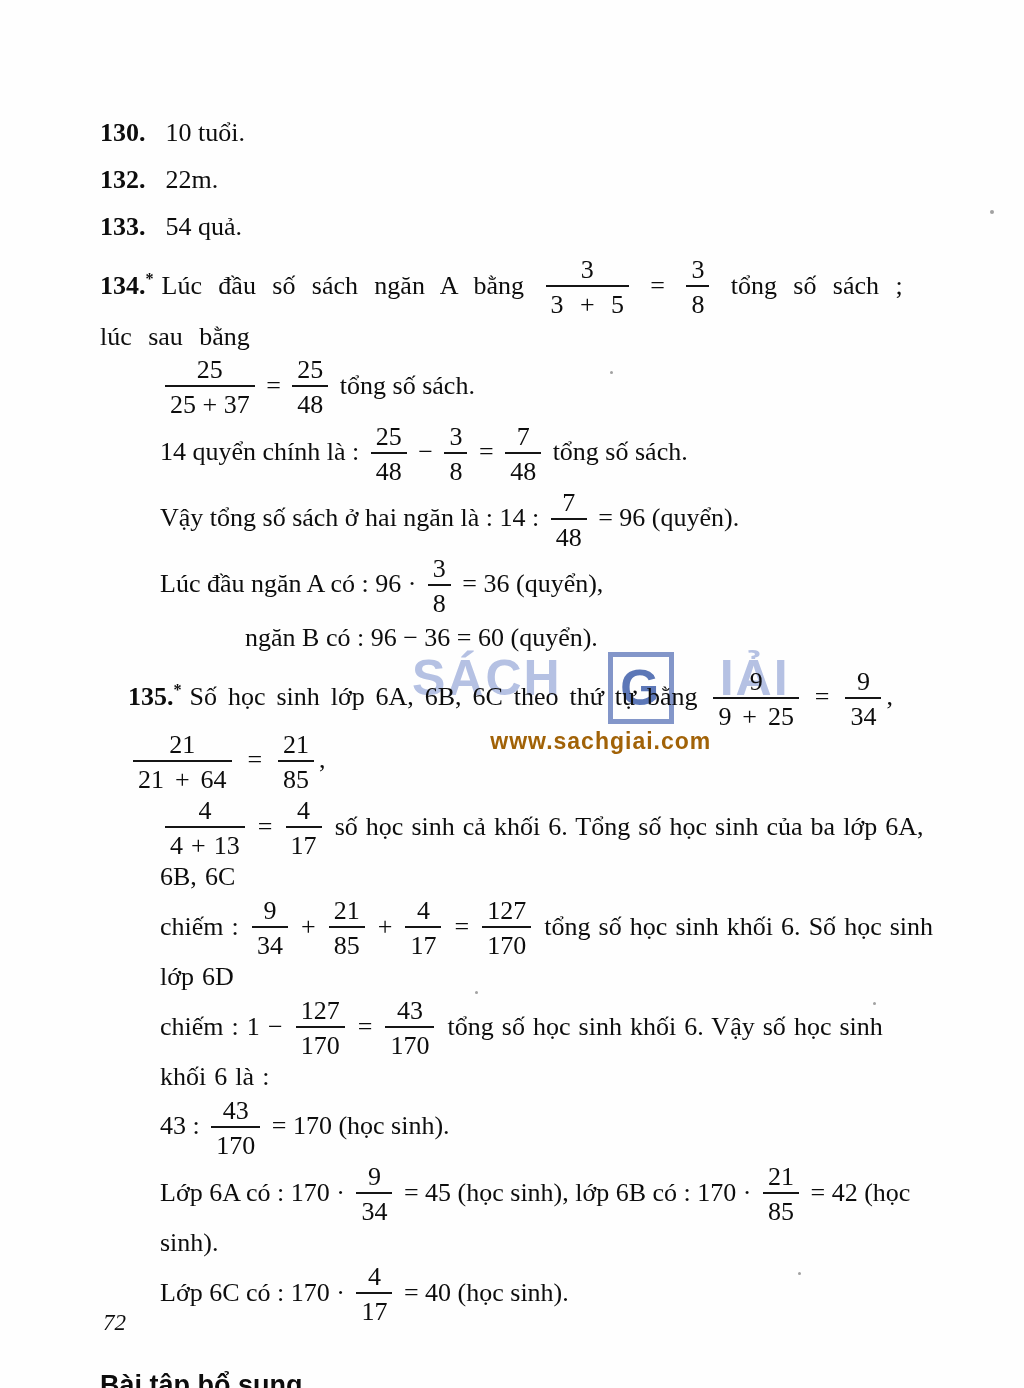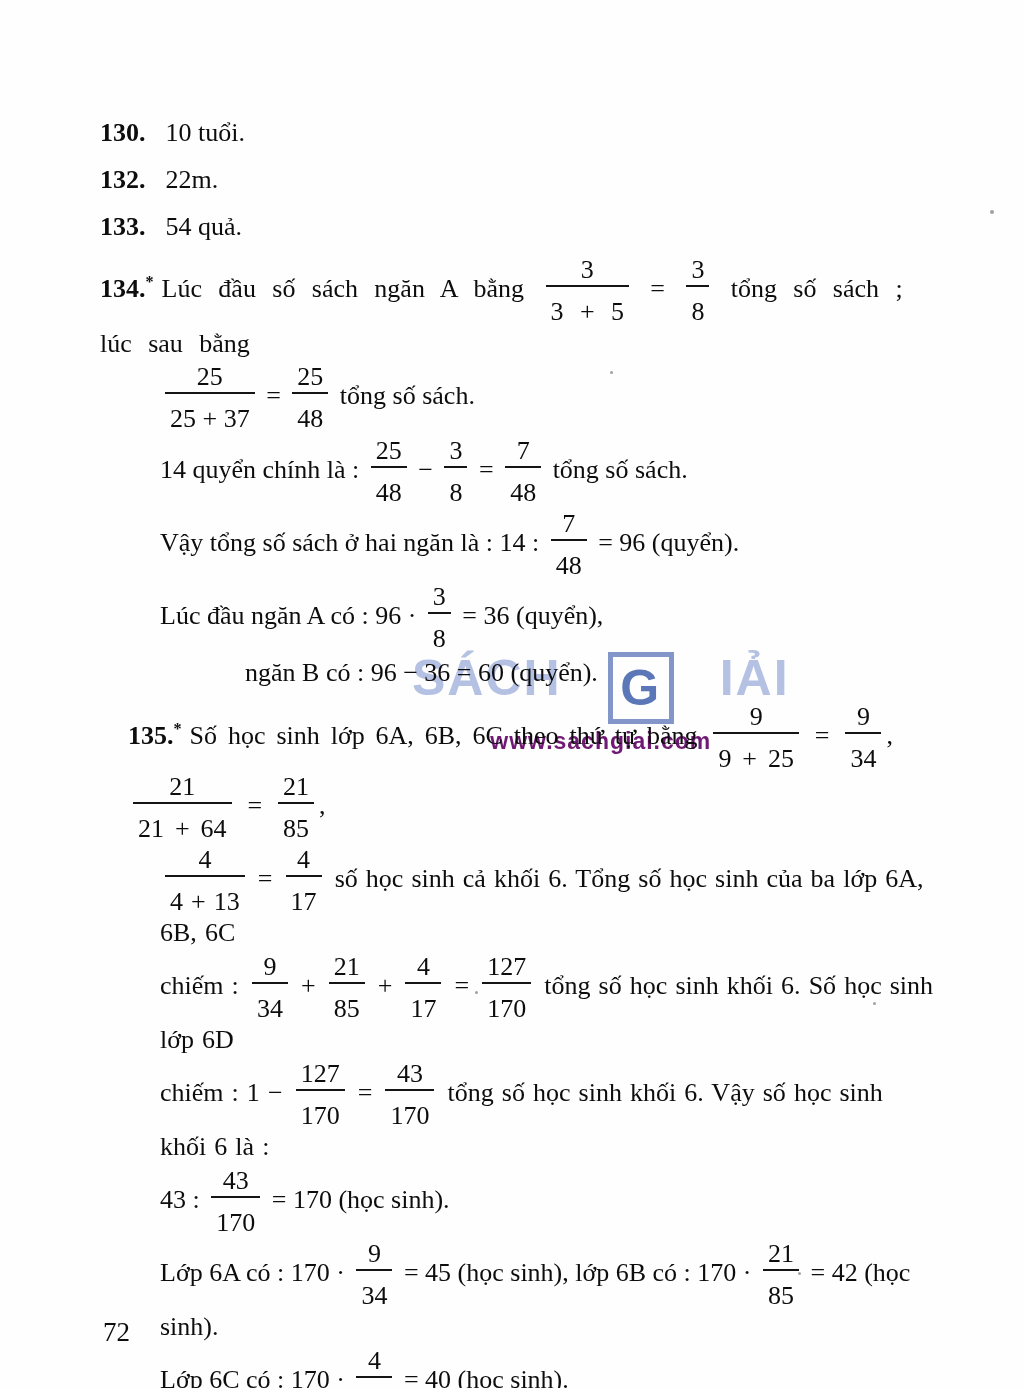--- a/index.html
+++ b/index.html
@@ -28,21 +28,21 @@
   .ws-wide{word-spacing:0.38em;}
   .ws-med{word-spacing:0.17em;margin-left:28px;}
   .ws-sm{word-spacing:0.06em;}
   
   .frac{
     display:inline-flex;flex-direction:column;align-items:center;
     vertical-align:middle;margin:0 5px;line-height:1.08;
     text-align:center;
   }
   .frac .num{padding:0 5px 1px;}
-  .frac .den{border-top:2px solid #151515;padding:11px 5px 0;}
+  .frac .den{border-top:2px solid #151515;padding:4px 5px 0;}
   
   .row.heading{
     font-family:"Liberation Sans","DejaVu Sans",sans-serif;
     font-weight:bold;font-size:27px;
     margin-top:42px;margin-bottom:22px;
   }
   
   .watermark{
     position:absolute;left:412px;top:642px;z-index:1;
     font-family:"Liberation Sans","DejaVu Sans",sans-serif;
@@ -56,26 +56,27 @@
   }
   .wm-gbox{
     display:inline-flex;align-items:center;justify-content:center;
     border:5px solid #8396c9;color:#5c77b7;
     width:56px;height:62px;margin:0 2px;
     transform:translateY(10px);
     background:rgba(255,255,255,0.0);
   }
   .wm-url{
     margin-top:14px;font-size:23px;font-weight:bold;
-    color:#701a75;letter-spacing:1px;
+    color:#a16207;letter-spacing:1px;
   }
   
   .page-number{
-    position:absolute;left:103px;bottom:40px;z-index:2;
-    font-size:27px;
+    position:absolute;left:103px;bottom:52px;z-index:2;
+    font-size:23px;
+    font-style:italic;
   }
   
   .speck{position:absolute;background:#555;border-radius:50%;opacity:.55;z-index:0;}
   .speck.s1{left:990px;top:210px;width:4px;height:4px;}
   .speck.s2{left:610px;top:371px;width:3px;height:3px;}
   .speck.s3{left:873px;top:1002px;width:3px;height:3px;}
   .speck.s4{left:798px;top:1272px;width:3px;height:3px;}
   .speck.s5{left:475px;top:991px;width:3px;height:3px;}
 </style>
 </head>

